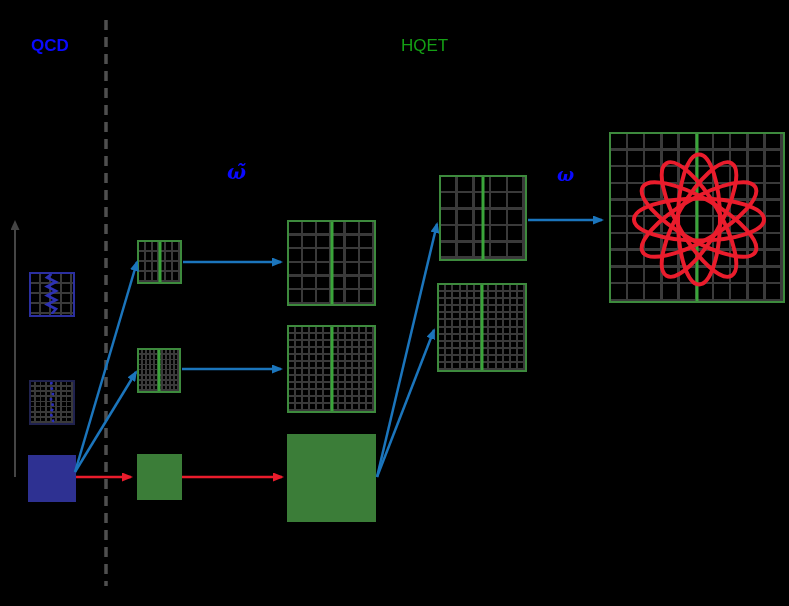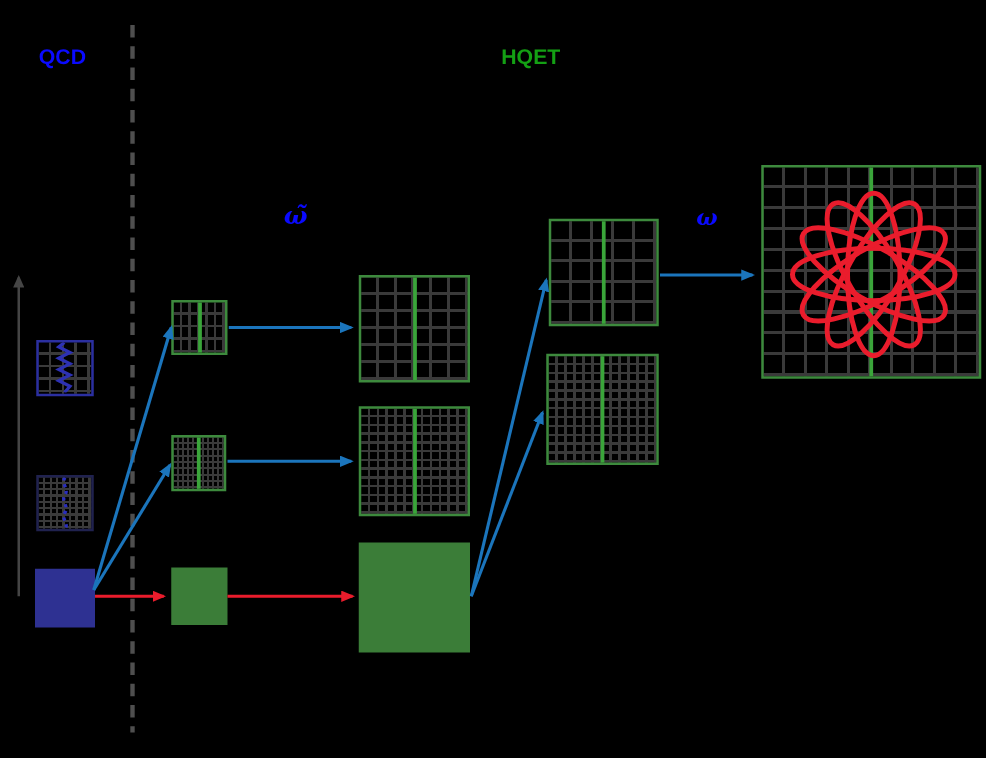--- a/index.html
+++ b/index.html
@@ -22,21 +22,21 @@
     --c-dotted-border:#20224f;
     --c-dotted-line:#2a2ec0;
   }
   html,body{margin:0;padding:0;background:#000;}
   .canvas{
     position:relative;width:789px;height:606px;background:var(--c-background);
     overflow:hidden;font-family:"Liberation Sans",sans-serif;
   }
   .lbl{position:absolute;white-space:nowrap;}
   .lbl-qcd{left:31px;top:36px;color:var(--c-qcd-text);font-size:17px;font-weight:bold;}
-  .lbl-hqet{left:401px;top:36px;color:var(--c-hqet-text);font-size:17px;font-weight:bold;}
+  .lbl-hqet{left:401px;top:36px;color:var(--c-hqet-text);font-size:17px;font-weight:normal;}
   .lbl-omega{font-family:"DejaVu Serif",serif;font-style:italic;font-weight:bold;
              color:var(--c-omega-text);font-size:20px;}
   .lbl-omega-tilde{left:227px;top:160px;}
   .lbl-omega-plain{left:557px;top:164px;font-size:18px;}
 
   .overlay{position:absolute;left:0;top:0;z-index:5;}
 
   .sq{position:absolute;box-sizing:border-box;}
   .sq-blue{left:28px;top:455px;width:48px;height:47px;background:var(--c-blue-fill);}
   .sq-green-small{left:137px;top:454px;width:45px;height:46px;background:var(--c-green-fill);}

